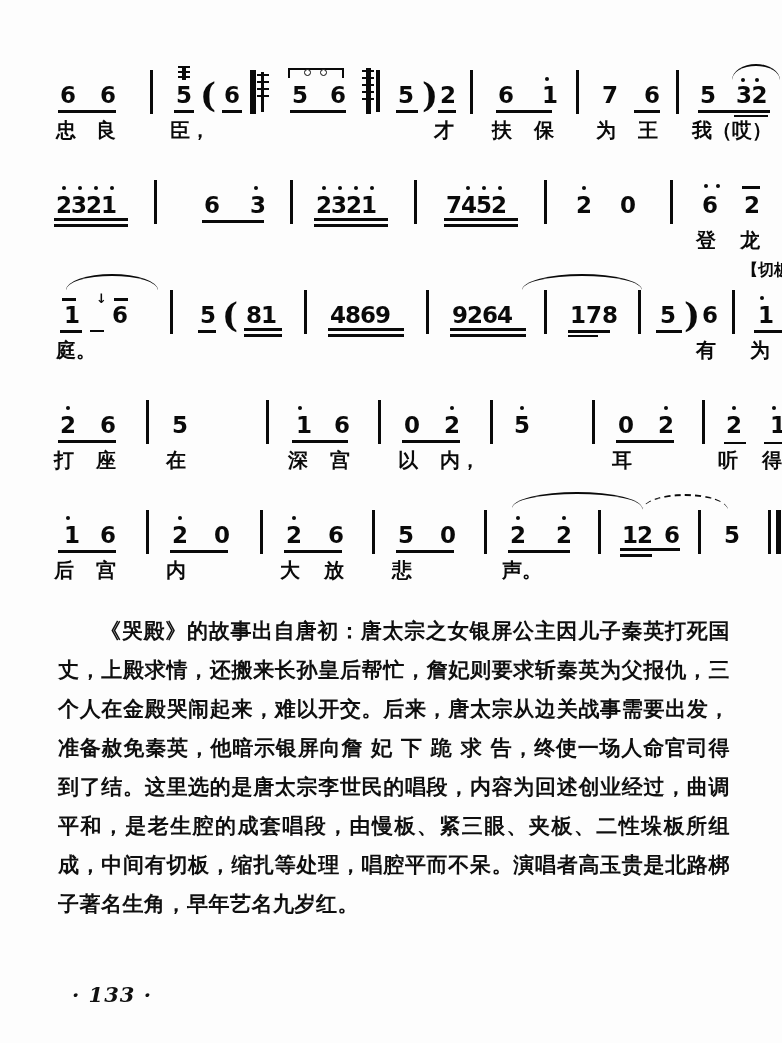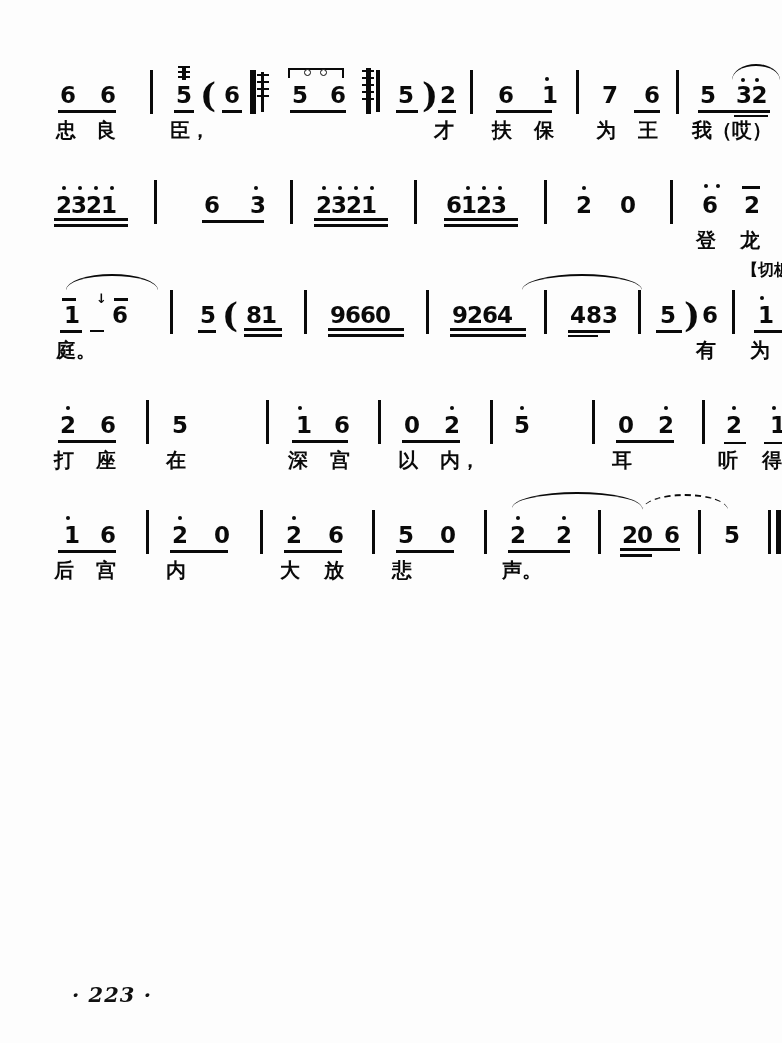--- a/index.html
+++ b/index.html
@@ -314,21 +314,21 @@
       <span class="dot-up" style="left:328px; top:24px;"></span>
       <span class="note" style="left:274px; top:32px; letter-spacing:-1px;">2321</span>
       <span class="beam" style="left:272px; top:56px; width:74px;"></span>
       <span class="beam" style="left:272px; top:62px; width:74px;"></span>
 
       <span class="barline tall" style="left:372px; top:18px;"></span>
 
       <span class="dot-up" style="left:424px; top:24px;"></span>
       <span class="dot-up" style="left:440px; top:24px;"></span>
       <span class="dot-up" style="left:456px; top:24px;"></span>
-      <span class="note" style="left:404px; top:32px; letter-spacing:-1px;">6123</span>
+      <span class="note" style="left:404px; top:32px; letter-spacing:-1px;">7452</span>
       <span class="beam" style="left:402px; top:56px; width:74px;"></span>
       <span class="beam" style="left:402px; top:62px; width:74px;"></span>
 
       <span class="barline tall" style="left:502px; top:18px;"></span>
 
       <span class="dot-up" style="left:540px; top:24px;"></span>
       <span class="note" style="left:534px; top:32px;">2</span>
       <span class="note" style="left:578px; top:32px;">0</span>
 
       <span class="barline tall" style="left:628px; top:18px;"></span>
@@ -359,33 +359,33 @@
 
       <span class="note" style="left:158px; top:32px;">5</span>
       <span class="beam" style="left:156px; top:58px; width:18px;"></span>
       <span class="paren" style="left:180px; top:26px;">(</span>
       <span class="note" style="left:204px; top:32px; letter-spacing:-1px;">81</span>
       <span class="beam" style="left:202px; top:56px; width:38px;"></span>
       <span class="beam" style="left:202px; top:62px; width:38px;"></span>
 
       <span class="barline tall" style="left:262px; top:18px;"></span>
 
-      <span class="note" style="left:288px; top:32px; letter-spacing:-1px;">9660</span>
+      <span class="note" style="left:288px; top:32px; letter-spacing:-1px;">4869</span>
       <span class="beam" style="left:286px; top:56px; width:76px;"></span>
       <span class="beam" style="left:286px; top:62px; width:76px;"></span>
 
       <span class="barline tall" style="left:384px; top:18px;"></span>
 
       <span class="note" style="left:410px; top:32px; letter-spacing:-1px;">9264</span>
       <span class="beam" style="left:408px; top:56px; width:76px;"></span>
       <span class="beam" style="left:408px; top:62px; width:76px;"></span>
 
       <span class="barline tall" style="left:502px; top:18px;"></span>
 
-      <span class="note" style="left:528px; top:32px; letter-spacing:0px;">483</span>
+      <span class="note" style="left:528px; top:32px; letter-spacing:0px;">178</span>
       <span class="beam" style="left:526px; top:58px; width:42px;"></span>
       <span class="beam" style="left:526px; top:63px; width:30px; height:2px;"></span>
 
       <span class="barline tall" style="left:596px; top:18px;"></span>
 
       <span class="slur" style="left:480px; top:2px; width:120px;"></span>
 
       <span class="note" style="left:618px; top:32px;">5</span>
       <span class="beam" style="left:614px; top:58px; width:26px;"></span>
       <span class="paren" style="left:642px; top:26px;">)</span>
@@ -501,31 +501,34 @@
 
       <span class="dot-up" style="left:474px; top:24px;"></span>
       <span class="note" style="left:468px; top:32px;">2</span>
       <span class="dot-up" style="left:520px; top:24px;"></span>
       <span class="note" style="left:514px; top:32px;">2</span>
       <span class="beam" style="left:466px; top:58px; width:62px;"></span>
       <span class="lyric" style="left:460px; top:68px;">声。</span>
 
       <span class="barline tall" style="left:556px; top:18px;"></span>
 
-      <span class="note" style="left:580px; top:32px; letter-spacing:-1px;">20</span>
+      <span class="note" style="left:580px; top:32px; letter-spacing:-1px;">12</span>
       <span class="note" style="left:622px; top:32px;">6</span>
       <span class="beam" style="left:578px; top:56px; width:60px;"></span>
       <span class="beam" style="left:578px; top:62px; width:32px;"></span>
 
       <span class="barline tall" style="left:656px; top:18px;"></span>
 
       <span class="note" style="left:682px; top:32px;">5</span>
 
       <span class="endbar" style="left:726px; top:18px;"></span>
       <span class="endbar" style="left:734px; top:18px; width:5px;"></span>
     </div>
 
   </div>
 
-
-  <div class="page-number">· 223 ·</div>
+  <div class="prose">
+    <p>《哭殿》的故事出自唐初：唐太宗之女银屏公主因儿子秦英打死国丈，上殿求情，还搬来长孙皇后帮忙，詹妃则要求斩秦英为父报仇，三个人在金殿哭闹起来，难以开交。后来，唐太宗从边关战事需要出发，准备赦免秦英，他暗示银屏向詹 妃 下 跪 求 告，终使一场人命官司得到了结。这里选的是唐太宗李世民的唱段，内容为回述创业经过，曲调平和，是老生腔的成套唱段，由慢板、紧三眼、夹板、二性垛板所组成，中间有切板，缩扎等处理，唱腔平而不呆。演唱者高玉贵是北路梆子著名生角，早年艺名九岁红。</p>
+  </div>
+
+  <div class="page-number">· 133 ·</div>
 
 </div>
 
 </body></html>

